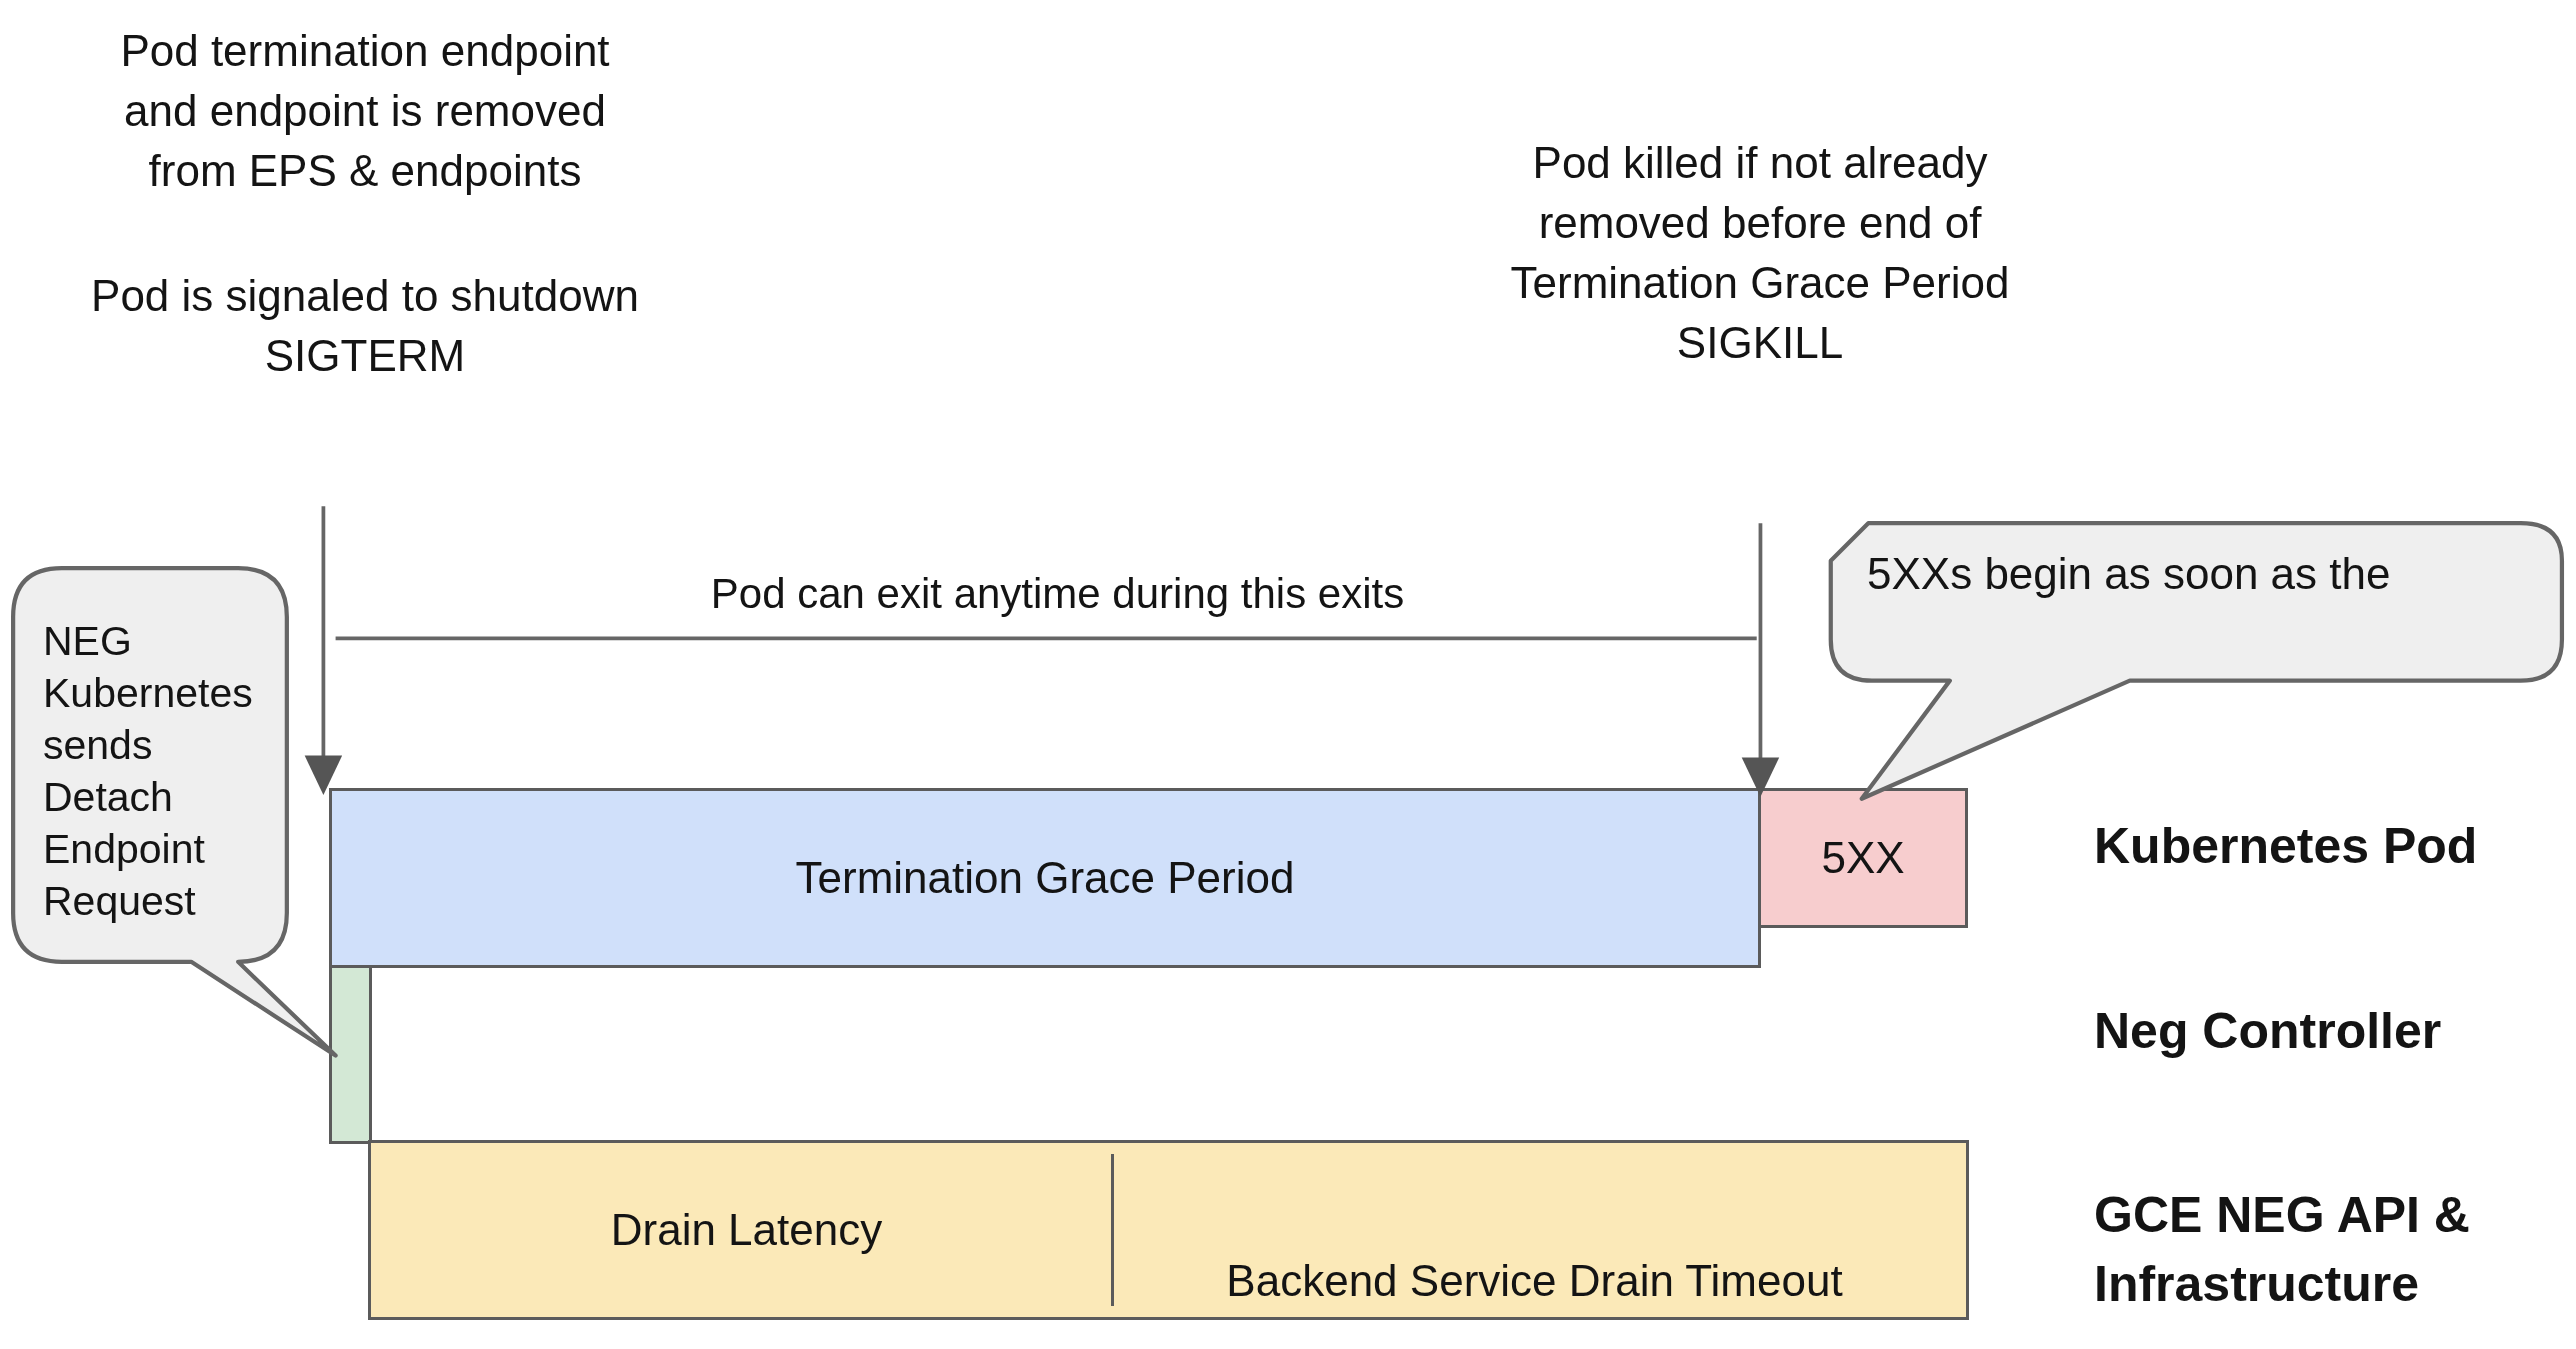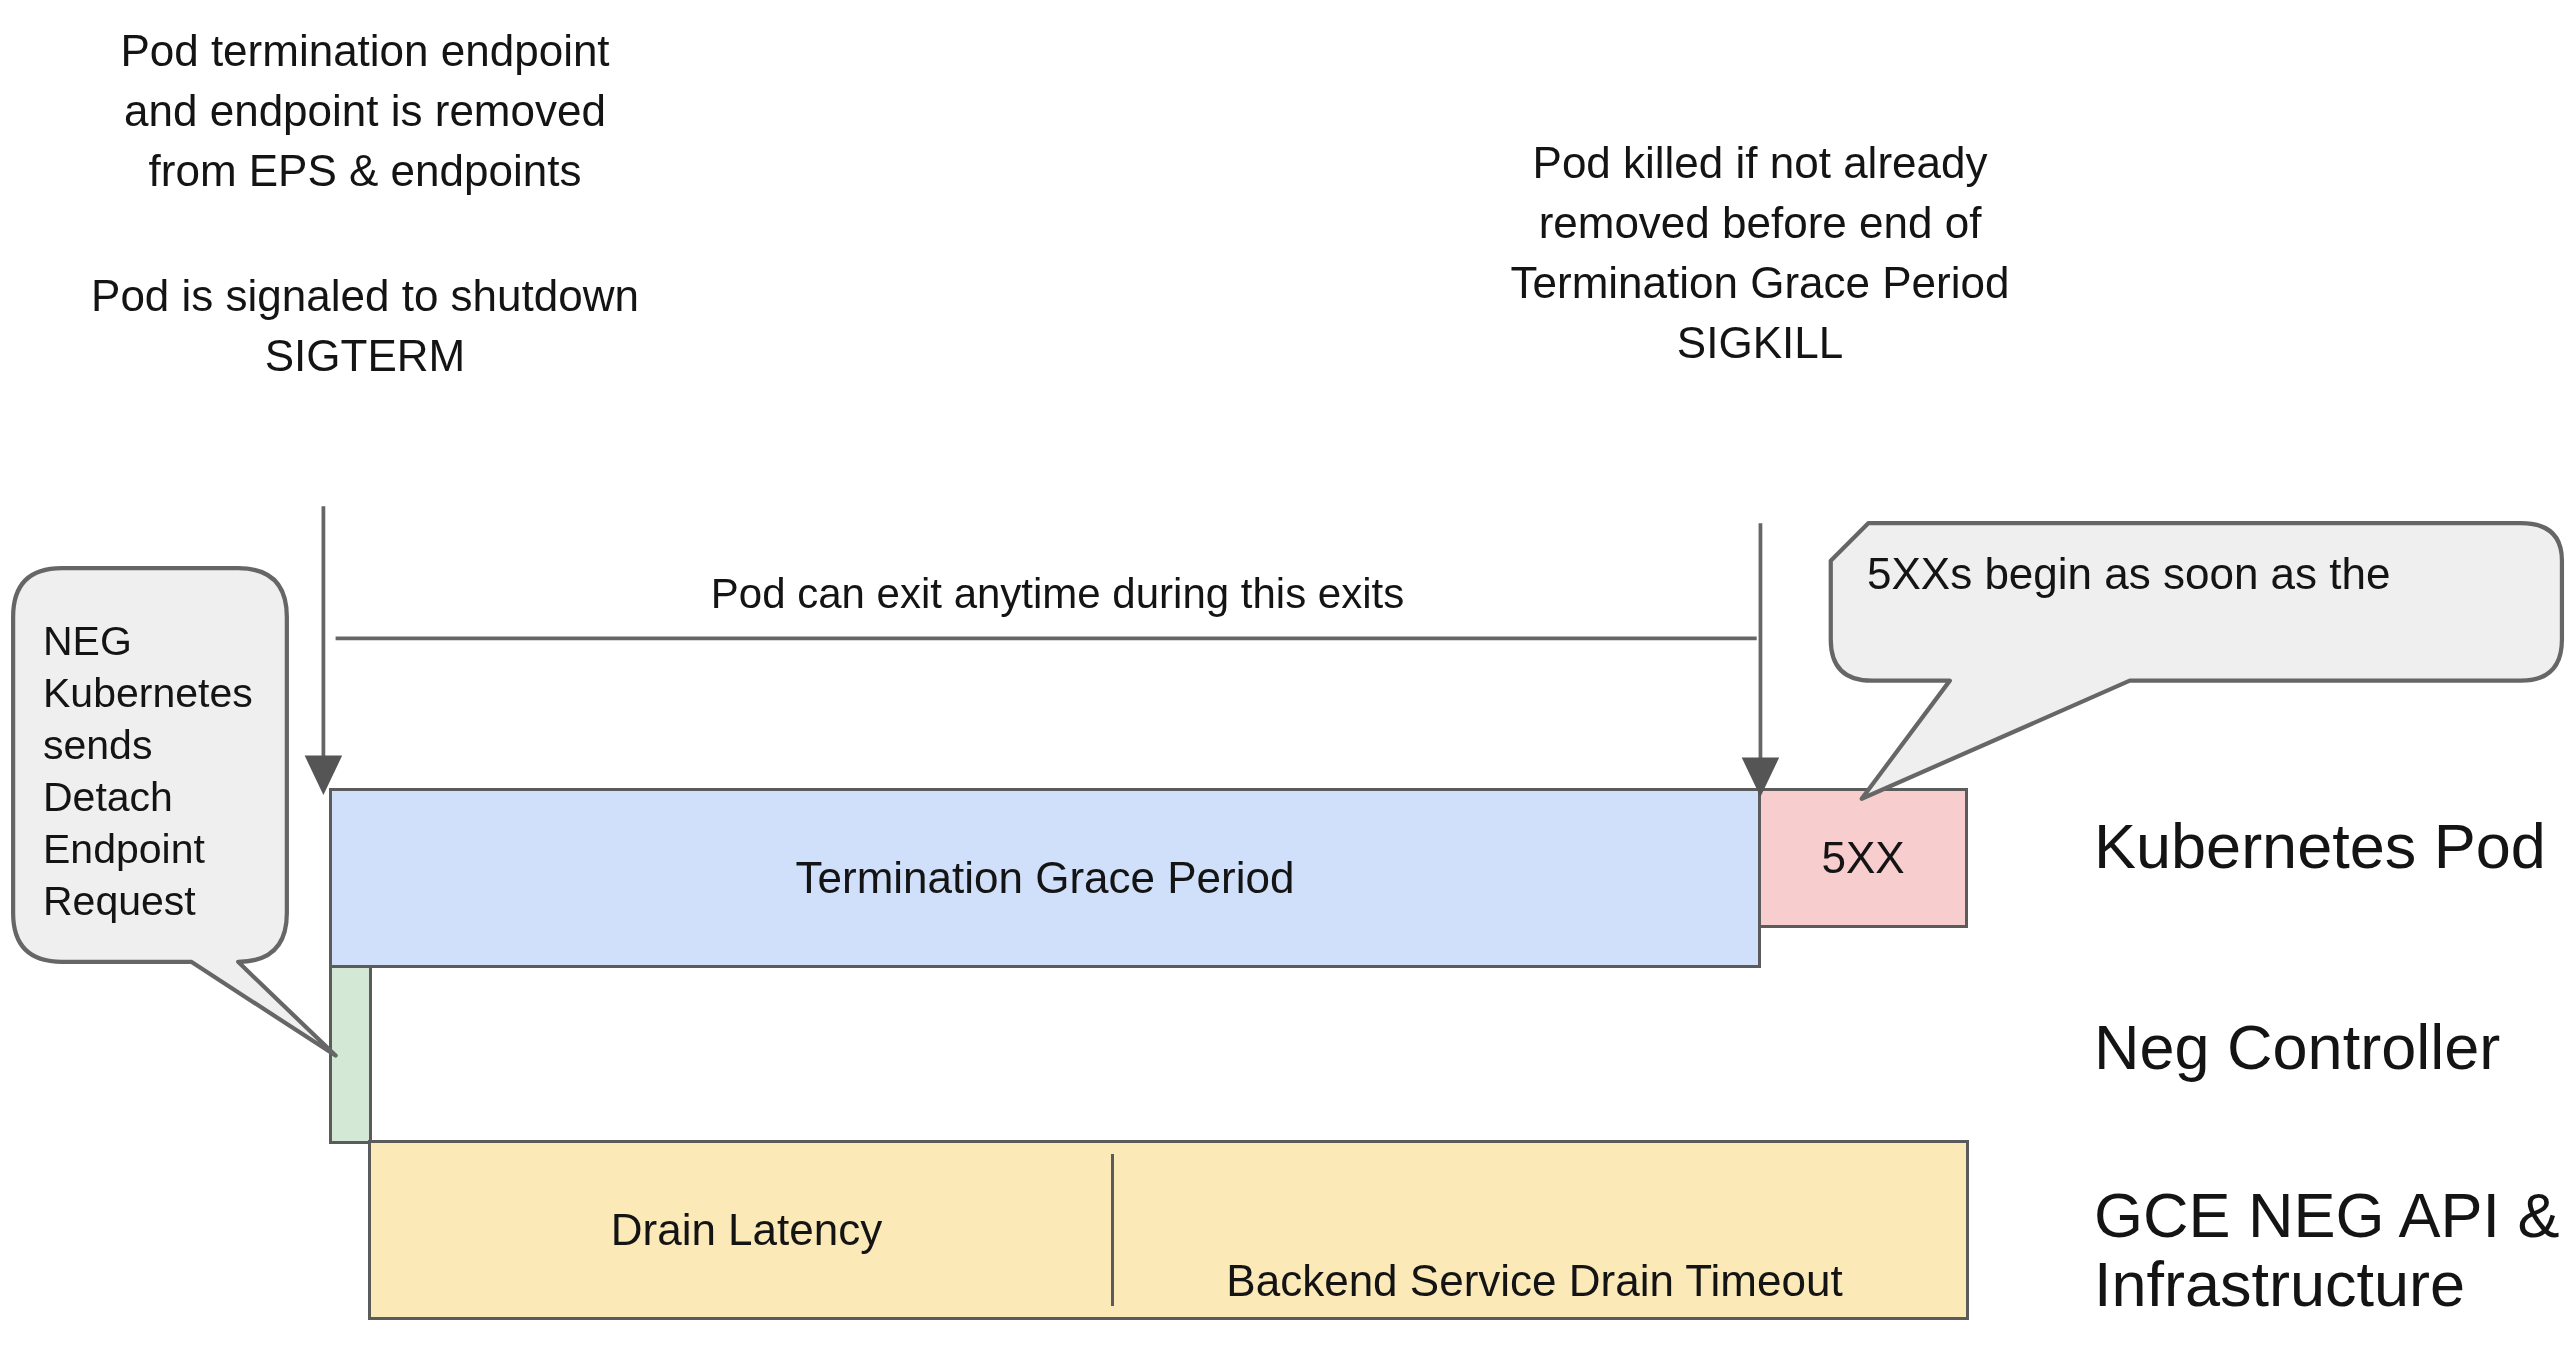--- a/index.html
+++ b/index.html
@@ -56,23 +56,24 @@
   #drain-cell-latency{flex:0 0 729px;}
   #drain-cell-backend{flex:1 1 auto;border-left:3.7px solid var(--c-border,#5b5b5b);align-items:flex-end;}
   .callout-text{
     position:absolute;z-index:40;
     font-size:41px;line-height:52px;
     white-space:nowrap;
   }
   #callout-5xx-text{font-size:44px;line-height:63px;}
   .side-label{
     position:absolute;left:2094px;
-    font-size:63px;line-height:69px;
+    font-size:50px;line-height:69px;
     white-space:nowrap;
     z-index:10;
+    font-weight:bold;
   }
 </style>
 </head>
 <body>
 
 <div id="canvas" style="color: rgb(20, 20, 20);">
 
   <div class="bar" id="grace-bar">
     <span class="bar-label">Termination Grace Period</span>
   </div>
@@ -135,21 +136,21 @@
     <div>Endpoint</div>
     <div>Request</div>
   </div>
 
   <div class="callout-text" id="callout-5xx-text" style="left:1867px;top:542px;">
     <div>5XXs begin as soon as the</div>
   </div>
 
   <div class="side-label" style="top:812px;">Kubernetes Pod</div>
 
-  <div class="side-label" style="top:997px;margin-top:16px;">Neg Controller</div>
+  <div class="side-label" style="top:997px;">Neg Controller</div>
 
   <div class="side-label" style="top:1181px;">
     <div>GCE NEG API &amp;</div>
     <div>Infrastructure</div>
   </div>
 
 </div>
 
 
 </body></html>

